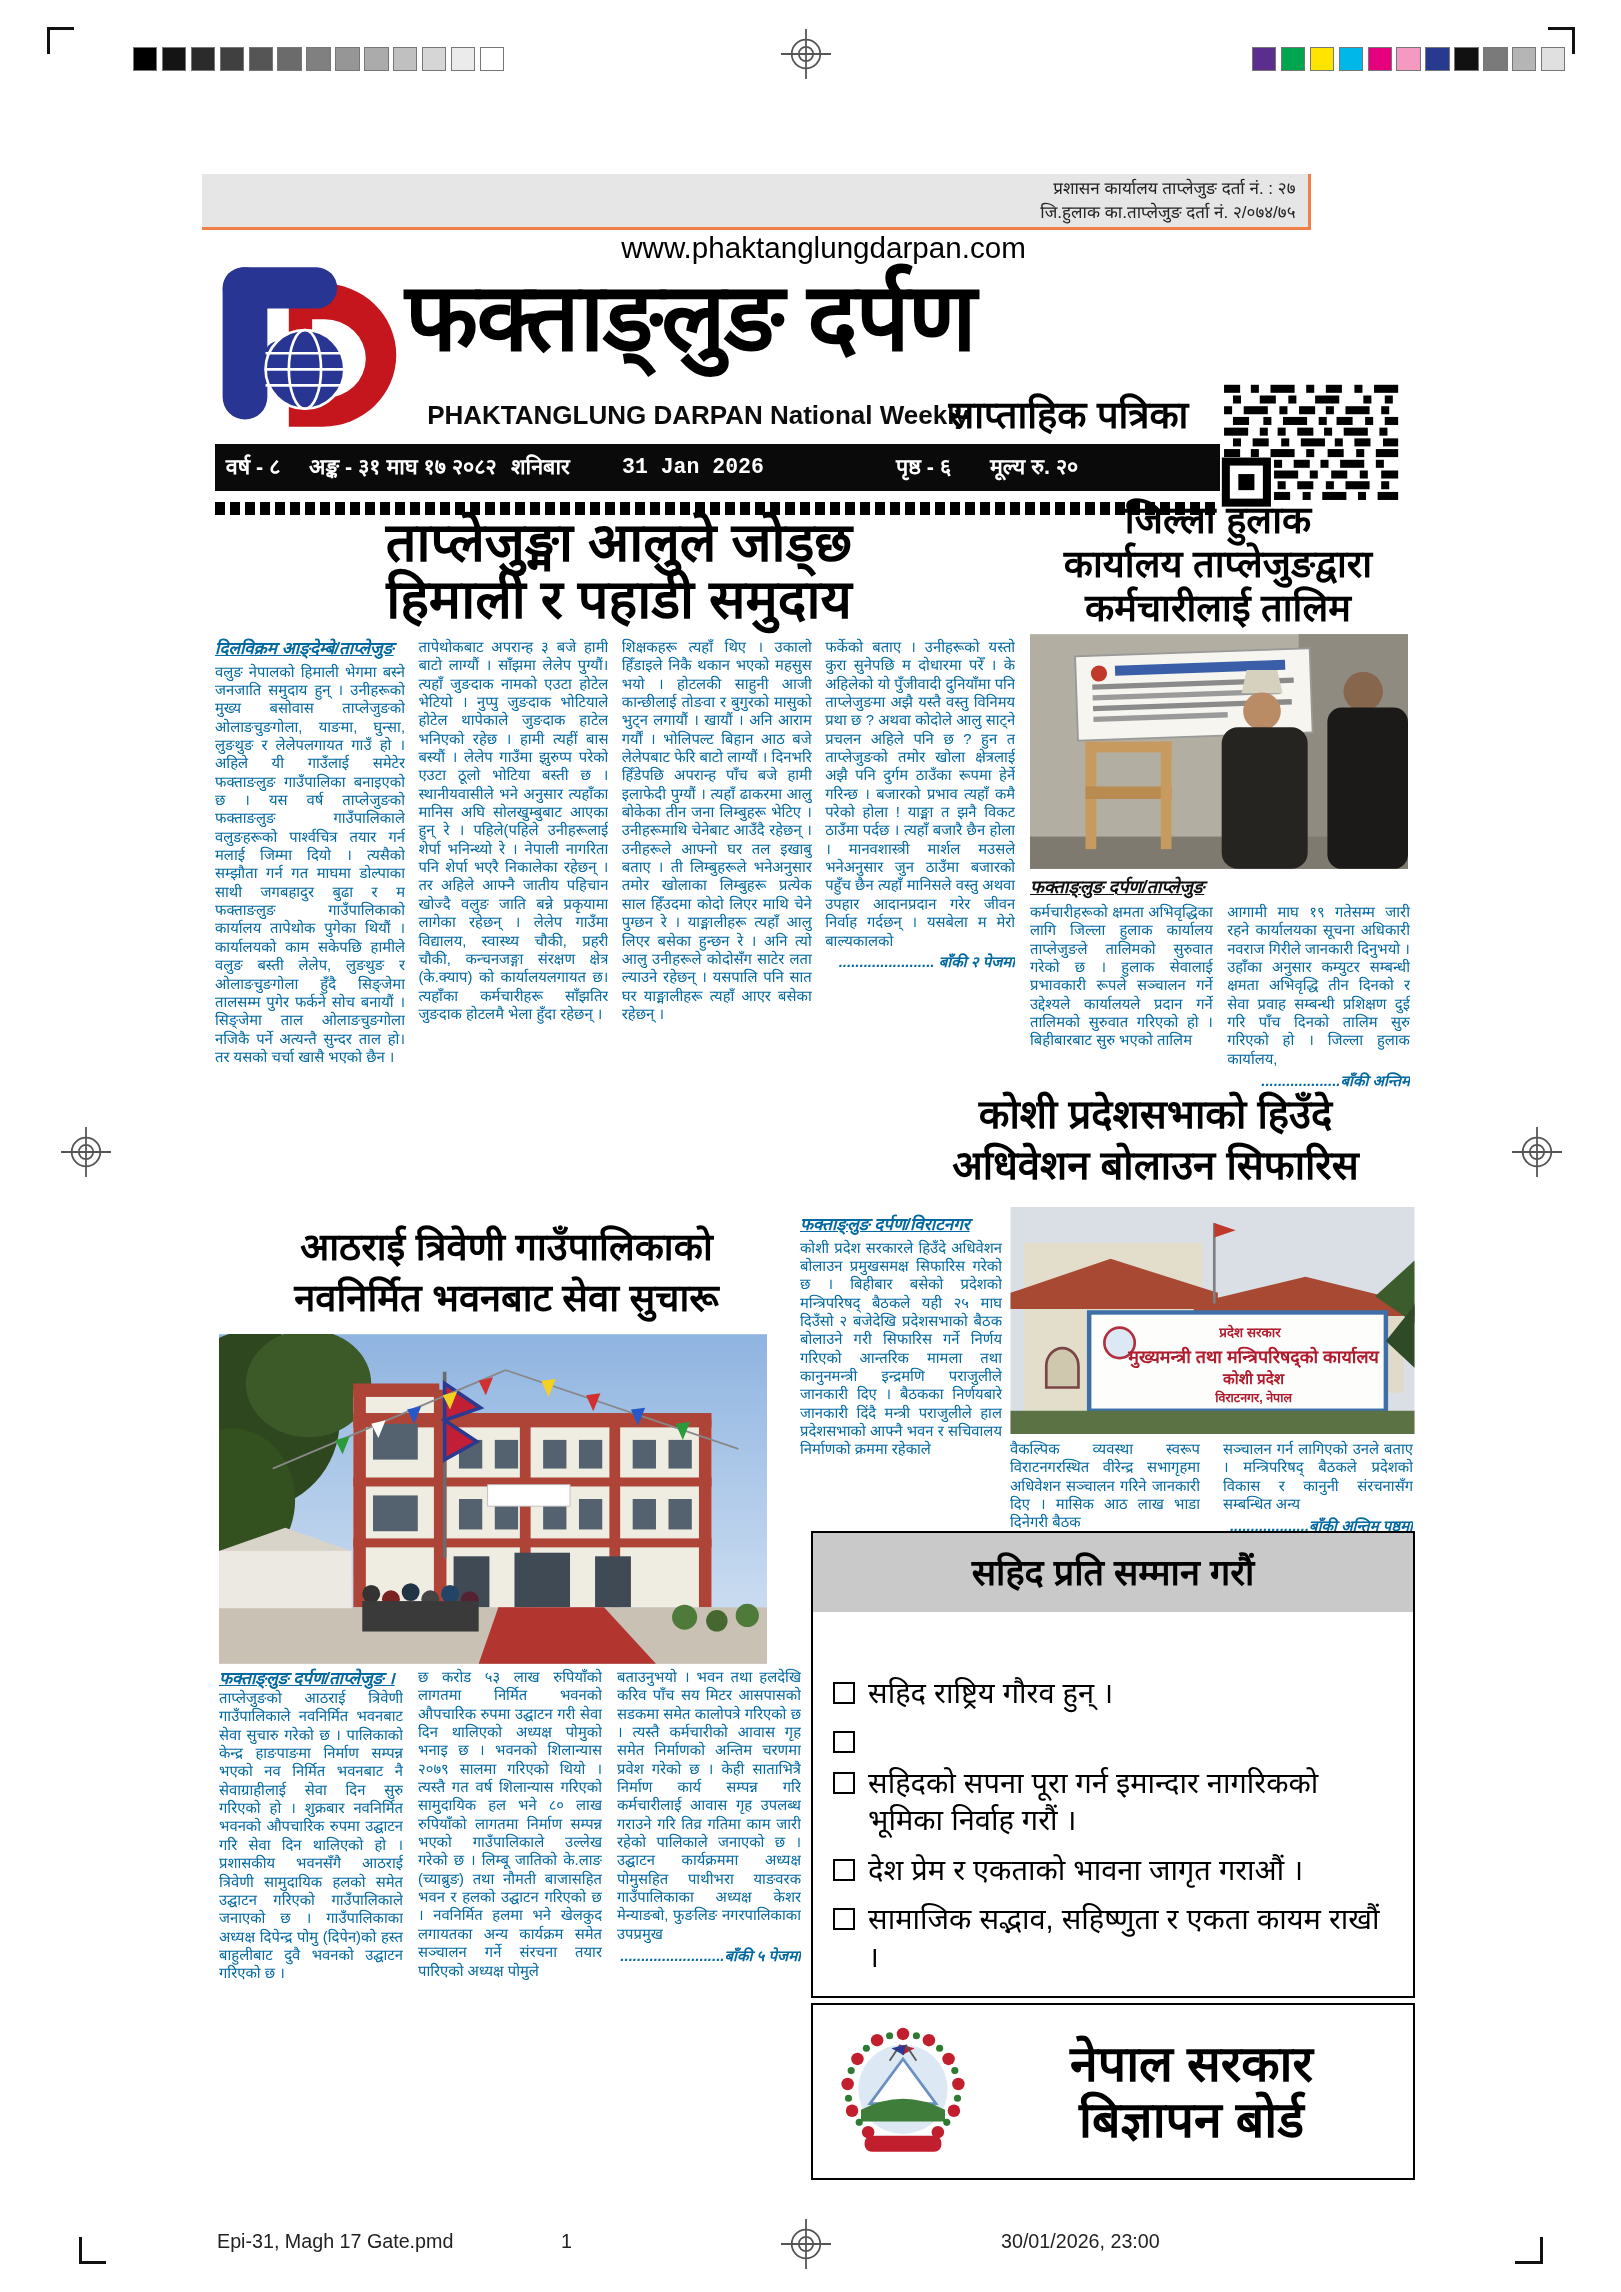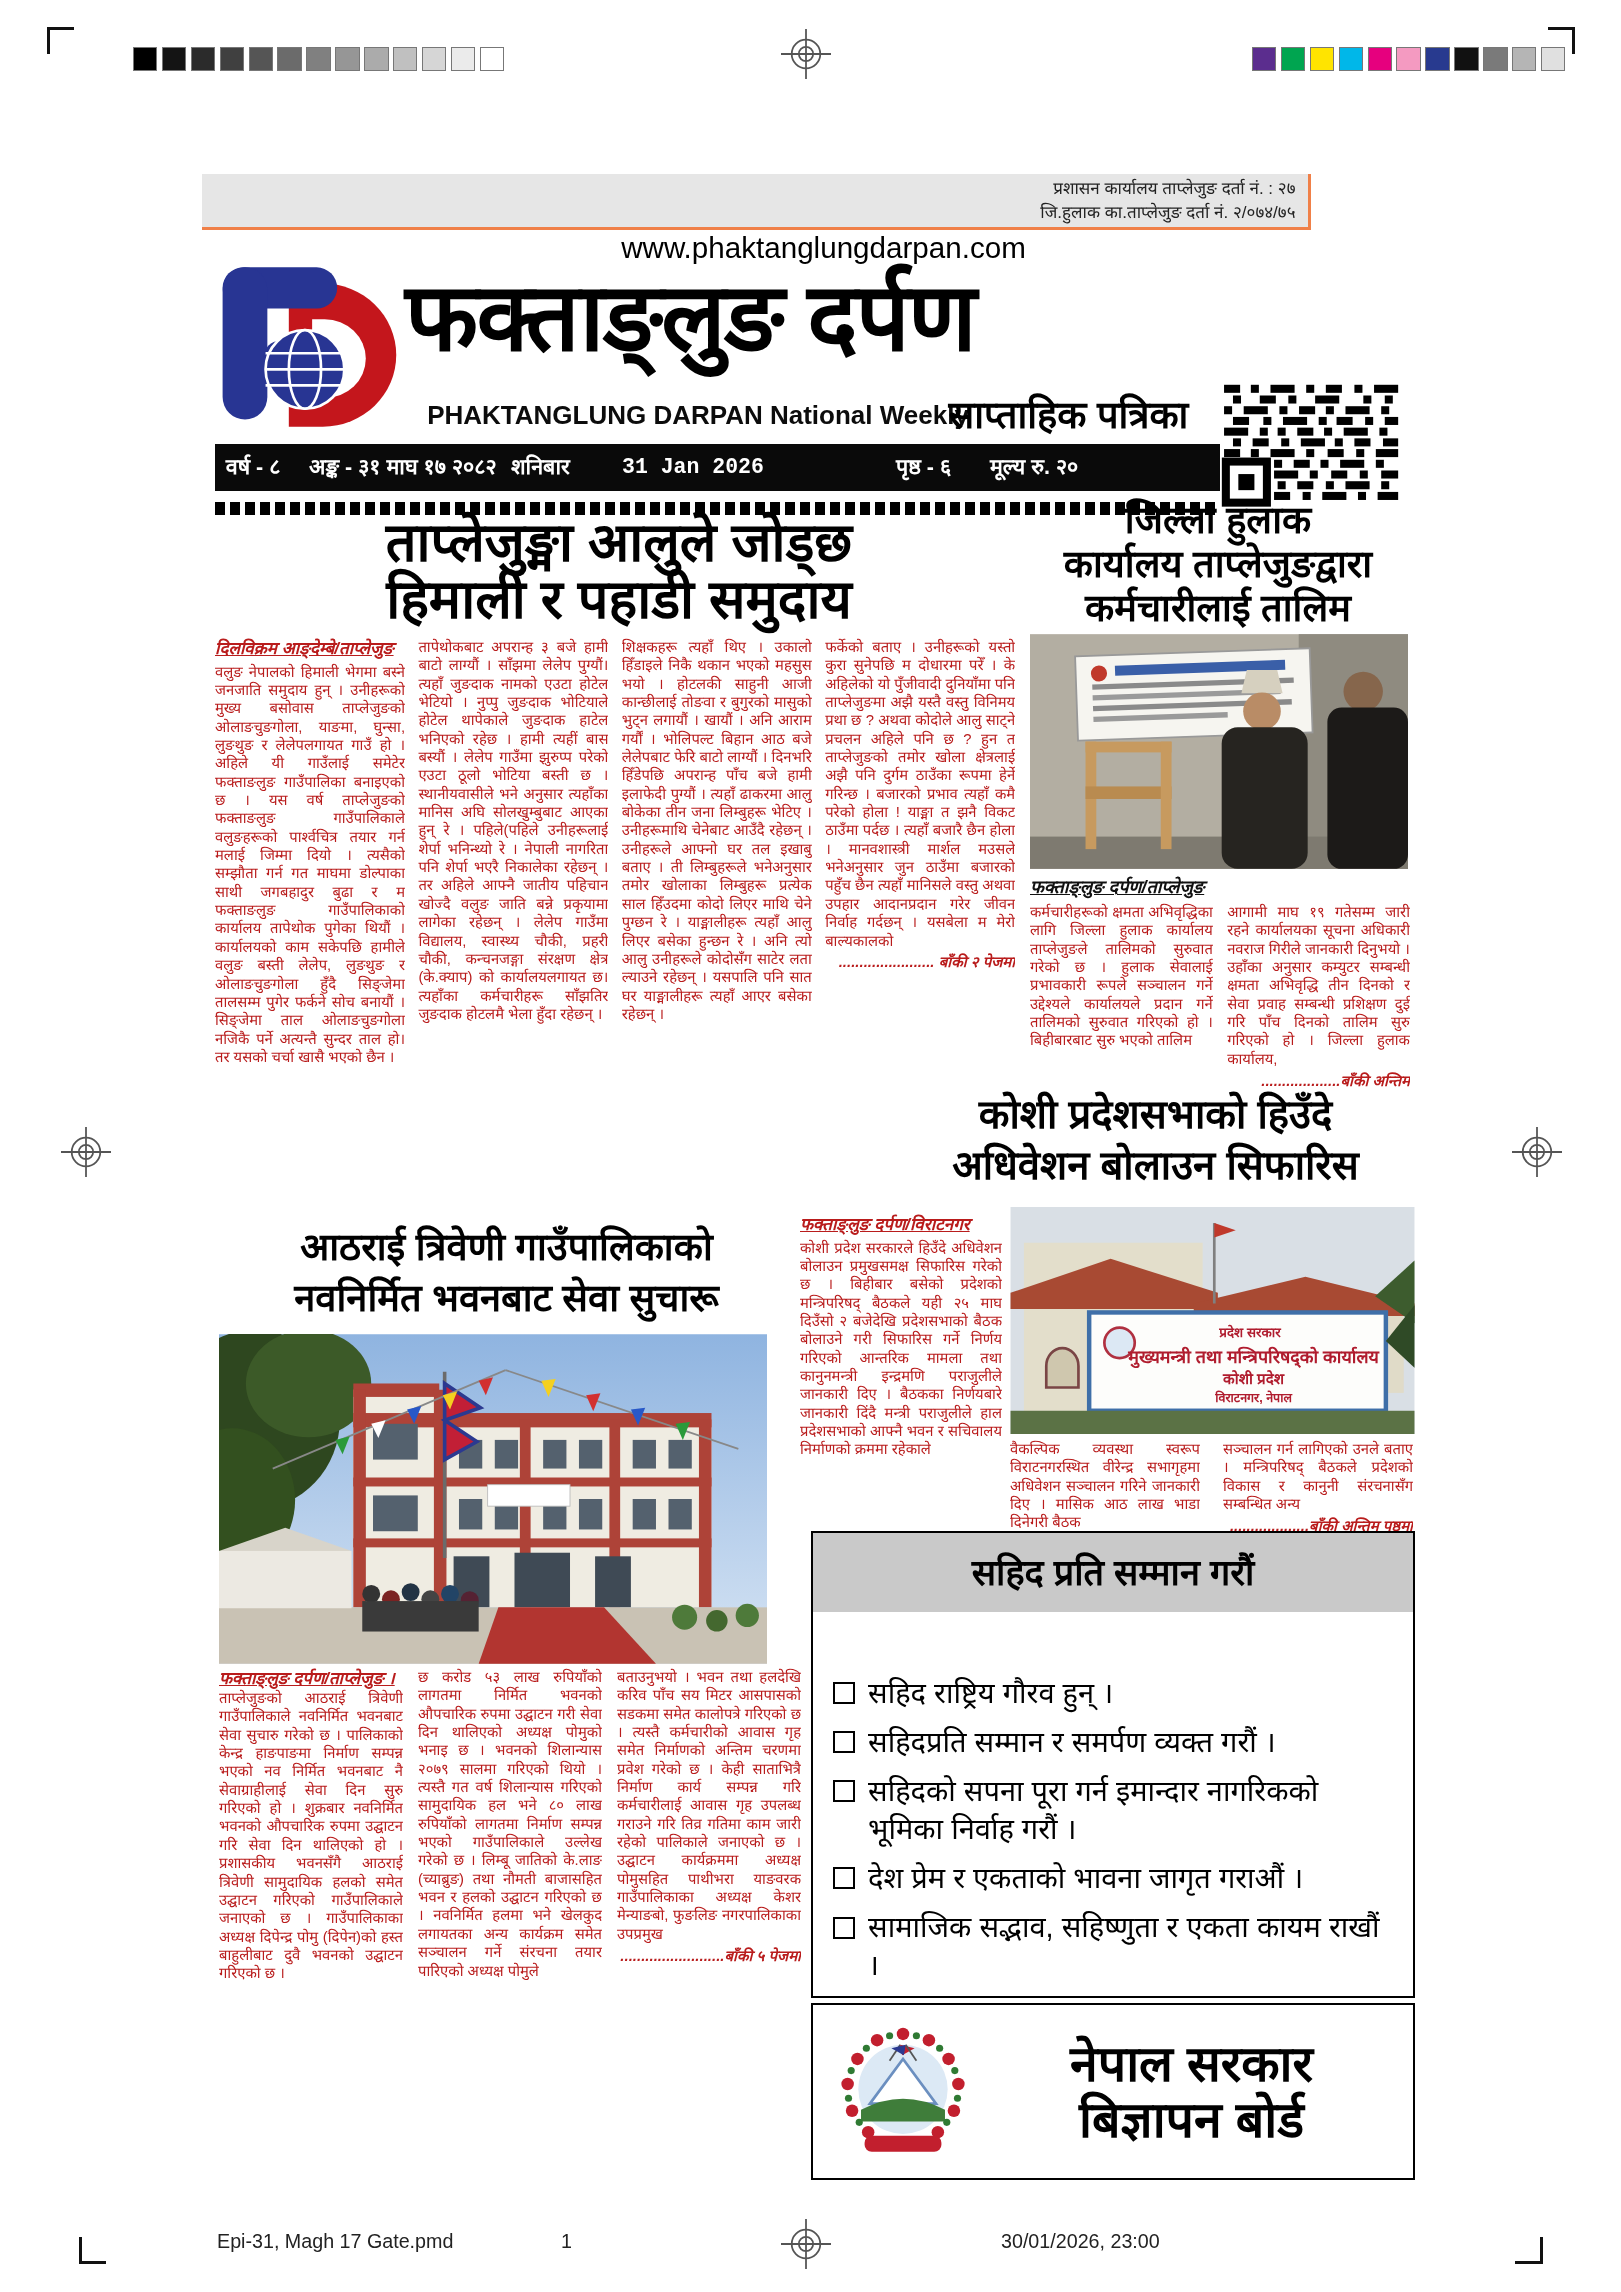--- a/index.html
+++ b/index.html
@@ -30,21 +30,21 @@
   .dashes{left:215px;top:502px;width:1005px;height:13.4px;
           background:repeating-linear-gradient(90deg,#000 0 9.9px,#fff 9.9px 15px);}
   
   .hl{font-weight:800;color:#000;text-align:center;}
   .hl-main{left:215px;top:514px;width:808px;font-size:54px;line-height:57px;}
   .hl-post{left:1028px;top:498px;width:380px;font-size:38px;line-height:44px;}
   .hl-koshi{left:896px;top:1089px;width:519px;font-size:40px;line-height:51px;}
   .hl-athrai{left:218px;top:1222px;width:577px;font-size:38px;line-height:51px;}
   
   .cols{display:flex;}
-  .col{font-size:14.8px;line-height:1.24;text-align:justify;color:#b91c1c;overflow:hidden;}
+  .col{font-size:14.8px;line-height:1.24;text-align:justify;color:#0369a1;overflow:hidden;}
   .byline{font-weight:700;font-style:italic;text-decoration:underline;font-size:17px;
           margin-bottom:3.6px;white-space:nowrap;}
   .cont{text-align:right;font-weight:700;font-style:italic;font-size:15px;margin-top:3.6px;}
   .caption{font-weight:700;font-style:italic;text-decoration:underline;font-size:18px;}
   
   .photo{display:block;}
   
   .sahidbox{left:811px;top:1531px;width:604px;height:467px;border:2.7px solid #000;
             box-sizing:border-box;background:#fff;}
   .sahid-title{background:#c9c9c9;height:79px;line-height:79px;text-align:center;
@@ -441,21 +441,20 @@
 
 <div class="abs sahidbox">
   <div class="sahid-title">सहिद प्रति सम्मान गरौं</div>
   <div class="sahid-items">
     <div class="chk">
         <span class="box"></span>
         <span>सहिद राष्ट्रिय गौरव हुन् ।</span>
       </div>
     <div class="chk">
         <span class="box"></span>
-        <span>सहिदप्रति सम्मान र समर्पण व्यक्त गरौं ।</span>
       </div>
     <div class="chk">
         <span class="box"></span>
         <span>सहिदको सपना पूरा गर्न इमान्दार नागरिकको भूमिका निर्वाह गरौं ।</span>
       </div>
     <div class="chk">
         <span class="box"></span>
         <span>देश प्रेम र एकताको भावना जागृत गराऔं ।</span>
       </div>
     <div class="chk">

